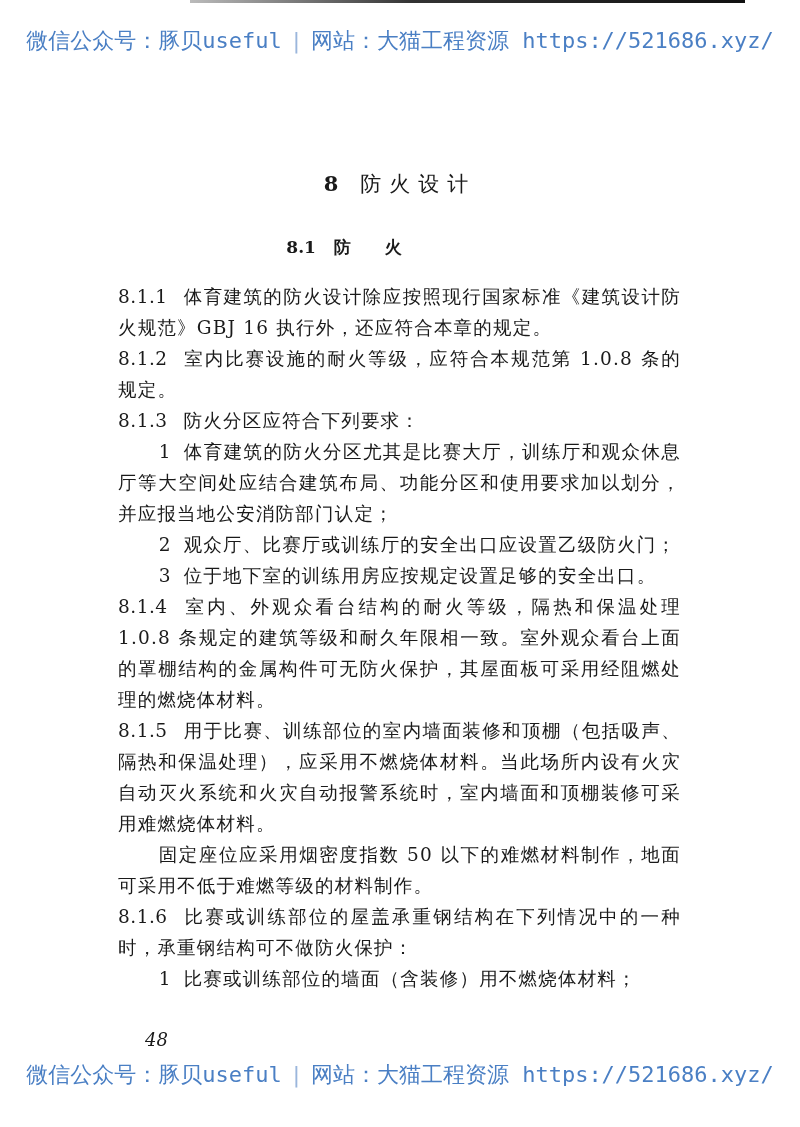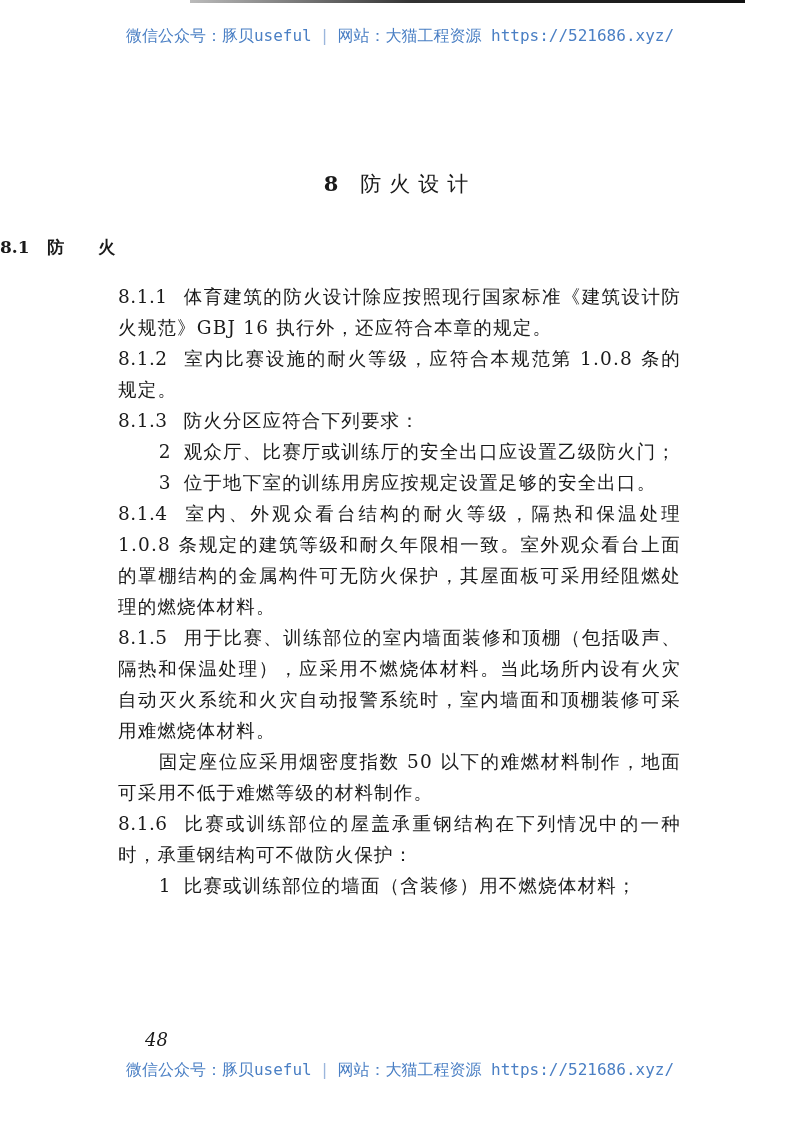--- a/index.html
+++ b/index.html
@@ -7,32 +7,32 @@
       width: 800px; height: 1127px; background: #ffffff; position: relative; overflow: hidden;
       font-family: "DejaVu Serif", "Liberation Serif", serif; color: #1a1a1a;
     }
     .top-rule {
       position: absolute; left: 190px; top: 0; width: 555px; height: 3px;
       background: linear-gradient(to right, #bbb 0%, #333 40%, #111 100%);
     }
     .watermark {
       position: absolute; left: 0; width: 800px; text-align: center;
       font-family: "DejaVu Sans Mono", "Liberation Mono", monospace;
-      font-size: 16px; color: #4a7fc4; letter-spacing: 0px; white-space: nowrap;
+      font-size: 22px; color: #4a7fc4; letter-spacing: 0px; white-space: nowrap;
     }
     .watermark.top { top: 26px; }
     .watermark.bottom { top: 1060px; }
     .watermark .sep { color: #9bb6dc; margin: 0 8px; }
     .chapter-title {
       position: absolute; top: 170px; left: 0; width: 800px; text-align: center;
       font-size: 21px; letter-spacing: 8px;
     }
     .chapter-title .num { font-weight: bold; margin-right: 14px; }
     .section-title {
-      position: absolute; top: 236px; left: 0; width: 688px; 
+      position: absolute; top: 236px; left: 0; width: 688px; text-align: center;
       font-size: 17px; font-weight: bold;
     }
     .section-title .gap { display: inline-block; width: 34px; }
     .content {
       position: absolute; top: 281px; left: 118px; width: 563px;
       font-size: 18.5px; line-height: 31px; text-align: justify; text-justify: inter-character;
       letter-spacing: 1.2px;
     }
     .para { margin: 0; }
     .para .clause-no { font-weight: normal; margin-right: 16px; letter-spacing: 0.5px; }
@@ -57,20 +57,21 @@
 </div>
 
 <div class="section-title">
   <span>8.1</span>&nbsp;&nbsp;&nbsp;<span>防</span><span class="gap"></span><span>火</span>
 </div>
 
 <div class="content">
   <p class="para"><span class="clause-no">8.1.1</span><span>体育建筑的防火设计除应按照现行国家标准《建筑设计防火规范》GBJ 16 执行外，还应符合本章的规定。</span></p>
   <p class="para"><span class="clause-no">8.1.2</span><span>室内比赛设施的耐火等级，应符合本规范第 1.0.8 条的规定。</span></p>
   <p class="para"><span class="clause-no">8.1.3</span><span>防火分区应符合下列要求：</span></p>
+  <p class="para item"><span class="item-no">1</span><span>体育建筑的防火分区尤其是比赛大厅，训练厅和观众休息厅等大空间处应结合建筑布局、功能分区和使用要求加以划分，并应报当地公安消防部门认定；</span></p>
   <p class="para item"><span class="item-no">2</span><span>观众厅、比赛厅或训练厅的安全出口应设置乙级防火门；</span></p>
   <p class="para item"><span class="item-no">3</span><span>位于地下室的训练用房应按规定设置足够的安全出口。</span></p>
   <p class="para"><span class="clause-no">8.1.4</span><span>室内、外观众看台结构的耐火等级，隔热和保温处理 1.0.8 条规定的建筑等级和耐久年限相一致。室外观众看台上面的罩棚结构的金属构件可无防火保护，其屋面板可采用经阻燃处理的燃烧体材料。</span></p>
   <p class="para"><span class="clause-no">8.1.5</span><span>用于比赛、训练部位的室内墙面装修和顶棚（包括吸声、隔热和保温处理），应采用不燃烧体材料。当此场所内设有火灾自动灭火系统和火灾自动报警系统时，室内墙面和顶棚装修可采用难燃烧体材料。</span></p>
   <p class="para indent"><span>固定座位应采用烟密度指数 50 以下的难燃材料制作，地面可采用不低于难燃等级的材料制作。</span></p>
   <p class="para"><span class="clause-no">8.1.6</span><span>比赛或训练部位的屋盖承重钢结构在下列情况中的一种时，承重钢结构可不做防火保护：</span></p>
   <p class="para item"><span class="item-no">1</span><span>比赛或训练部位的墙面（含装修）用不燃烧体材料；</span></p>
 </div>
 
 <div class="page-number">48</div>

